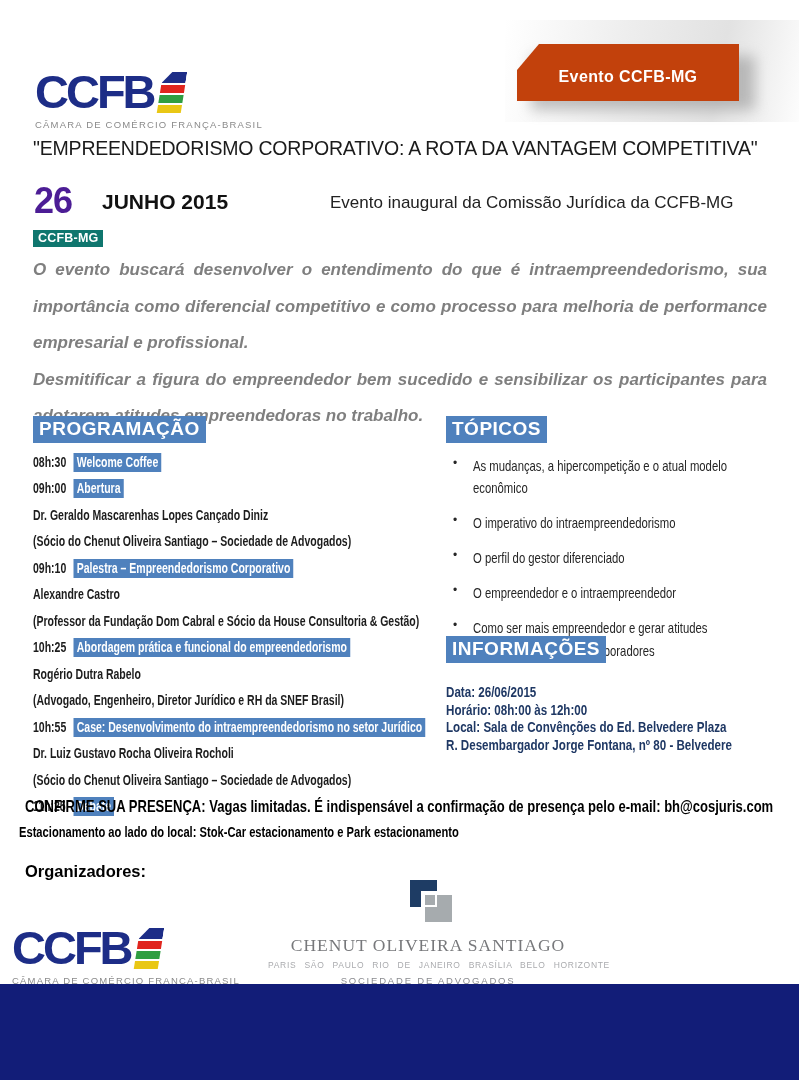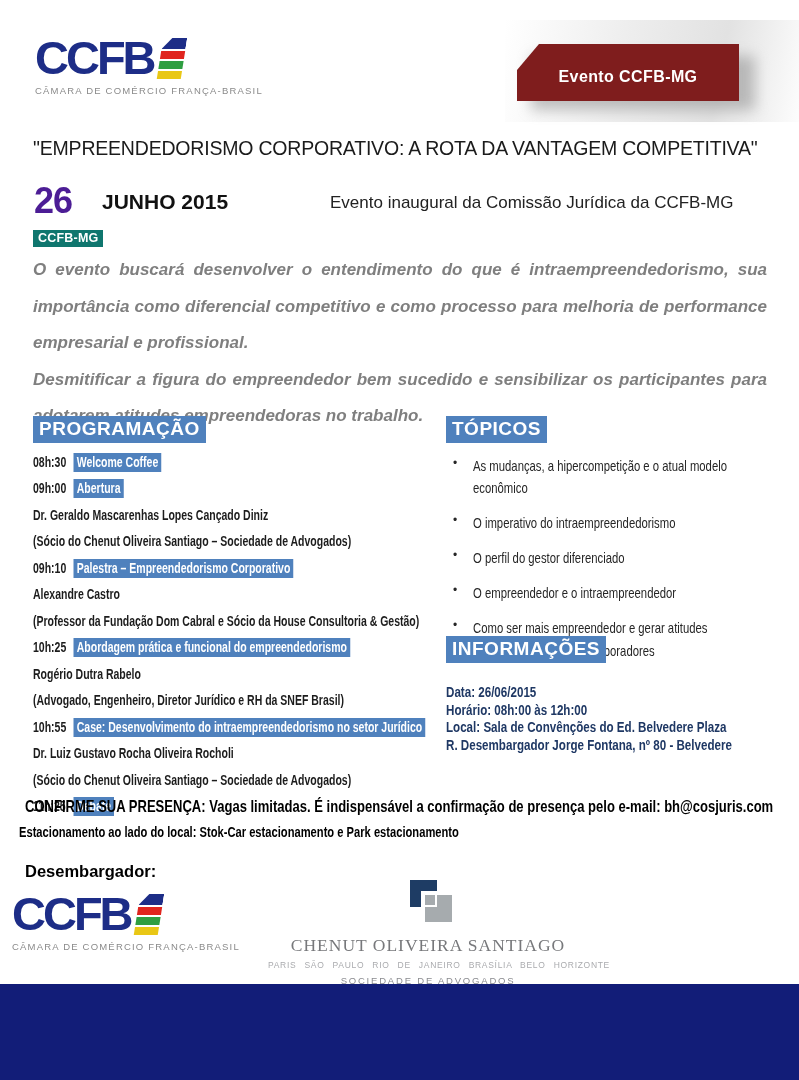--- a/index.html
+++ b/index.html
@@ -4,28 +4,28 @@
 <style>
   * { box-sizing: border-box; }
   body { margin:0; background:#ffffff; font-family:"Liberation Sans", sans-serif; }
   .page { position:relative; width:799px; height:1080px; margin:0 auto; background:#fff; overflow:hidden; }
 
   
   .header-wash { position:absolute; left:505px; top:20px; width:294px; height:102px;
     background:linear-gradient(100deg, rgba(255,255,255,0) 0%, rgba(176,176,176,.22) 40%, rgba(170,170,170,.34) 72%, rgba(240,240,240,.15) 100%); }
   .banner-shadow { position:absolute; left:531px; top:56px; width:224px; height:54px;
     background:#8f8f8f; opacity:.55; filter:blur(7px); }
-  .banner { position:absolute; left:517px; top:44px; width:222px; height:57px; background:#7f1d1d;
+  .banner { position:absolute; left:517px; top:44px; width:222px; height:57px; background:#c2410c;
     clip-path:polygon(22px 0, 100% 0, 100% 100%, 0 100%, 0 26px);
     display:flex; align-items:center; justify-content:center; }
   .banner span { color:#fff; font-weight:700; font-size:16px; letter-spacing:.4px; padding-top:8px; }
 
   
   .ccfb { position:absolute; }
-  .ccfb-row { display:flex; align-items:flex-start; }
+  .ccfb-row { display:flex; align-items:flex-start;margin-top:34px; }
   .ccfb-word { font-size:47px; font-weight:700; color:#1d2d87; letter-spacing:-3px; line-height:.92; }
   .ccfb-stripes { display:flex; flex-direction:column; gap:2px; margin-left:6px; margin-top:2px; transform:skewX(-9deg); }
   .stripe { width:24px; height:8px; }
   .stripe.s-blue   { height:11px; background:#1d2d87; clip-path:polygon(38% 0,100% 0,100% 100%,0 100%); }
   .stripe.s-red    { background:#e0251e; }
   .stripe.s-green  { background:#2f9e41; }
   .stripe.s-yellow { background:#e9c715; }
   .ccfb-sub { margin-top:6px; font-size:9.5px; color:#8a8a8a; letter-spacing:1.2px; white-space:nowrap; }
 
   
@@ -174,21 +174,21 @@
       <div class="info-line">R. Desembargador Jorge Fontana, nº 80 - Belvedere</div>
     </div>
   </div>
 
   <div class="confirm">
     <span>CONFIRME SUA PRESENÇA: Vagas limitadas. É indispensável a confirmação de presença pelo e-mail: bh@cosjuris.com</span>
   </div>
   <div class="parking">
     <span>Estacionamento ao lado do local: Stok-Car estacionamento e Park estacionamento</span>
   </div>
-  <div class="organizers">Desembargador:</div>
+  <div class="organizers">Organizadores:</div>
 
   <div class="ccfb" style="left:12px; top:892px;">
     <div class="ccfb-row">
       <div class="ccfb-word">CCFB</div>
       <div class="ccfb-stripes">
         <div class="stripe s-blue"></div>
         <div class="stripe s-red"></div>
         <div class="stripe s-green"></div>
         <div class="stripe s-yellow"></div>
       </div>

